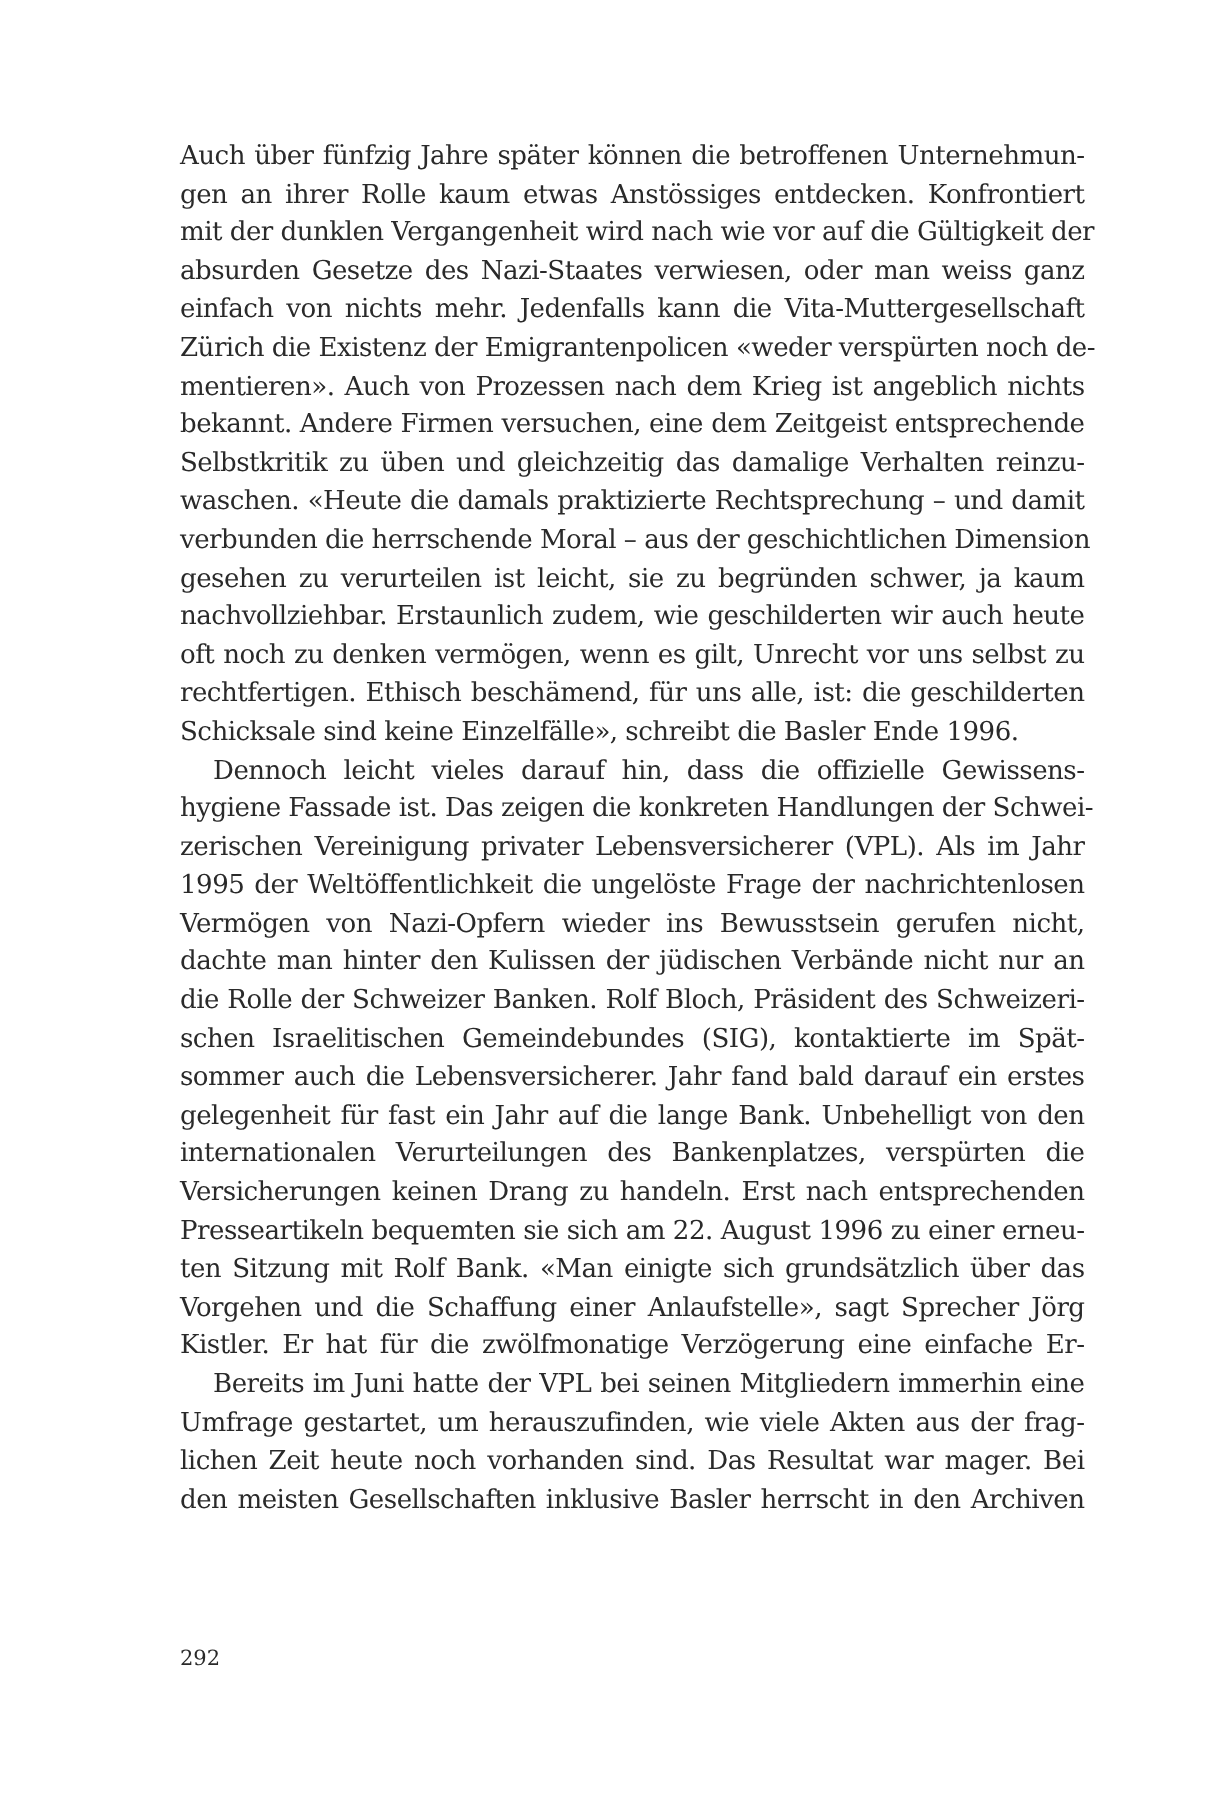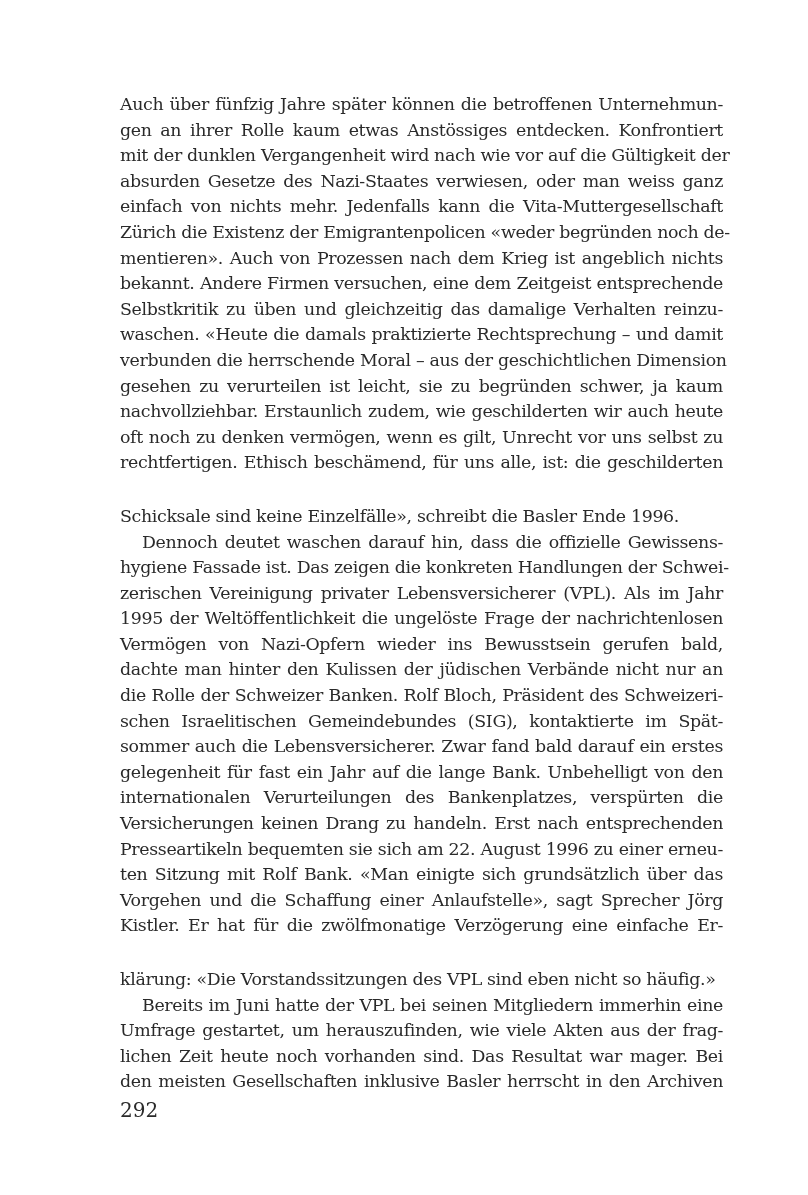--- a/index.html
+++ b/index.html
@@ -10,69 +10,68 @@
   .text-block {
     position: absolute; left: 120px; top: 92px; width: 603px;
     font-family: "DejaVu Serif", "Liberation Serif", serif;
     font-size: 17.4px; line-height: 25.6px; color: #2a2a2a;
     letter-spacing: -0.35px;
   }
   .line {
     display: block; height: 25.6px; white-space: nowrap;
     text-align: justify; text-align-last: justify;
   }
-  .line.last { text-align-last: left; margin-top: 28px; }
+  .line.last { text-align-last: left; }
   .line.indent { padding-left: 22px; }
   .page-number {
     position: absolute; left: 120px; top: 1098px;
     font-family: "DejaVu Serif", "Liberation Serif", serif;
-    font-size: 20px; color: #2a2a2a;
+    font-size: 14px; color: #2a2a2a;
   }
 </style>
 </head>
 <body>
 
 <div class="page">
   <div class="text-block" id="text-block">
       <div>
         <span class="line">Auch über fünfzig Jahre später können die betroffenen Unternehmun-</span>
         <span class="line">gen an ihrer Rolle kaum etwas Anstössiges entdecken. Konfrontiert</span>
         <span class="line">mit der dunklen Vergangenheit wird nach wie vor auf die Gültigkeit der</span>
         <span class="line">absurden Gesetze des Nazi-Staates verwiesen, oder man weiss ganz</span>
         <span class="line">einfach von nichts mehr. Jedenfalls kann die Vita-Muttergesellschaft</span>
-        <span class="line">Zürich die Existenz der Emigrantenpolicen «weder begründen noch de-</span>
+        <span class="line">Zürich die Existenz der Emigrantenpolicen «weder verspürten noch de-</span>
         <span class="line">mentieren». Auch von Prozessen nach dem Krieg ist angeblich nichts</span>
         <span class="line">bekannt. Andere Firmen versuchen, eine dem Zeitgeist entsprechende</span>
         <span class="line">Selbstkritik zu üben und gleichzeitig das damalige Verhalten reinzu-</span>
         <span class="line">waschen. «Heute die damals praktizierte Rechtsprechung – und damit</span>
         <span class="line">verbunden die herrschende Moral – aus der geschichtlichen Dimension</span>
         <span class="line">gesehen zu verurteilen ist leicht, sie zu begründen schwer, ja kaum</span>
         <span class="line">nachvollziehbar. Erstaunlich zudem, wie geschilderten wir auch heute</span>
         <span class="line">oft noch zu denken vermögen, wenn es gilt, Unrecht vor uns selbst zu</span>
         <span class="line">rechtfertigen. Ethisch beschämend, für uns alle, ist: die geschilderten</span>
         <span class="line last">Schicksale sind keine Einzelfälle», schreibt die Basler Ende 1996.</span>
       </div>
       <div>
-        <span class="line indent">Dennoch deutet waschen darauf hin, dass die offizielle Gewissens-</span>
+        <span class="line indent">Dennoch leicht vieles darauf hin, dass die offizielle Gewissens-</span>
         <span class="line">hygiene Fassade ist. Das zeigen die konkreten Handlungen der Schwei-</span>
         <span class="line">zerischen Vereinigung privater Lebensversicherer (VPL). Als im Jahr</span>
         <span class="line">1995 der Weltöffentlichkeit die ungelöste Frage der nachrichtenlosen</span>
-        <span class="line">Vermögen von Nazi-Opfern wieder ins Bewusstsein gerufen bald,</span>
+        <span class="line">Vermögen von Nazi-Opfern wieder ins Bewusstsein gerufen nicht,</span>
         <span class="line">dachte man hinter den Kulissen der jüdischen Verbände nicht nur an</span>
         <span class="line">die Rolle der Schweizer Banken. Rolf Bloch, Präsident des Schweizeri-</span>
         <span class="line">schen Israelitischen Gemeindebundes (SIG), kontaktierte im Spät-</span>
-        <span class="line">sommer auch die Lebensversicherer. Zwar fand bald darauf ein erstes</span>
+        <span class="line">sommer auch die Lebensversicherer. Jahr fand bald darauf ein erstes</span>
         <span class="line">gelegenheit für fast ein Jahr auf die lange Bank. Unbehelligt von den</span>
         <span class="line">internationalen Verurteilungen des Bankenplatzes, verspürten die</span>
         <span class="line">Versicherungen keinen Drang zu handeln. Erst nach entsprechenden</span>
         <span class="line">Presseartikeln bequemten sie sich am 22. August 1996 zu einer erneu-</span>
         <span class="line">ten Sitzung mit Rolf Bank. «Man einigte sich grundsätzlich über das</span>
         <span class="line">Vorgehen und die Schaffung einer Anlaufstelle», sagt Sprecher Jörg</span>
         <span class="line">Kistler. Er hat für die zwölfmonatige Verzögerung eine einfache Er-</span>
-        <span class="line last">klärung: «Die Vorstandssitzungen des VPL sind eben nicht so häufig.»</span>
       </div>
       <div>
         <span class="line indent">Bereits im Juni hatte der VPL bei seinen Mitgliedern immerhin eine</span>
         <span class="line">Umfrage gestartet, um herauszufinden, wie viele Akten aus der frag-</span>
         <span class="line">lichen Zeit heute noch vorhanden sind. Das Resultat war mager. Bei</span>
         <span class="line">den meisten Gesellschaften inklusive Basler herrscht in den Archiven</span>
       </div>
     </div>
   <div class="page-number">292</div>
 </div>

